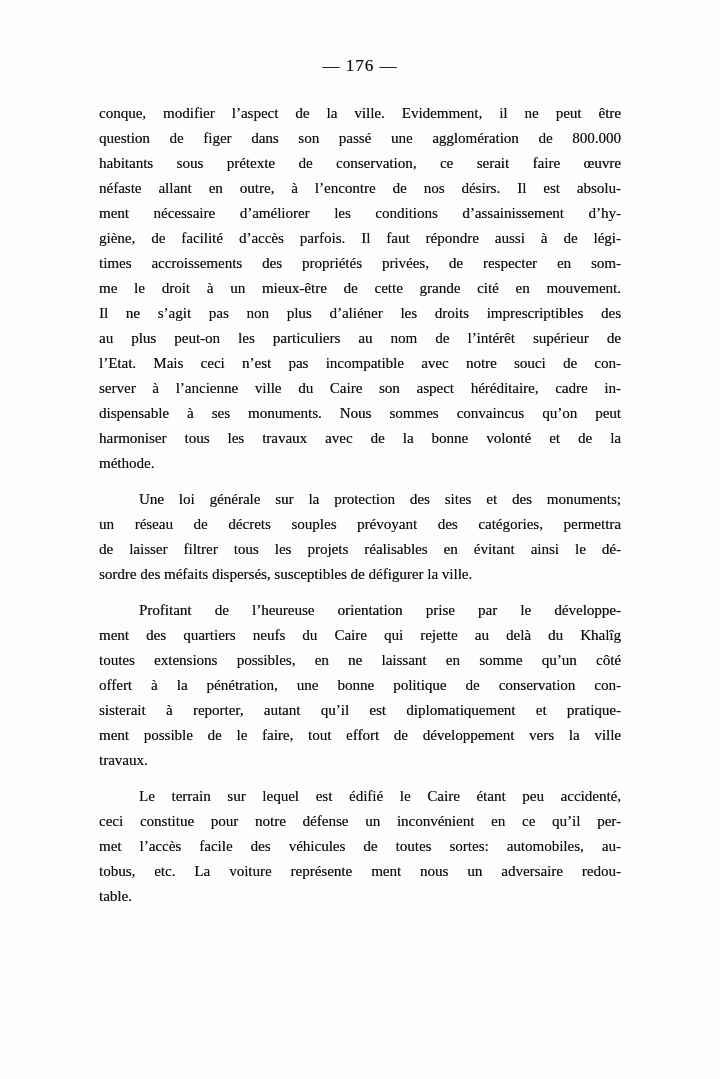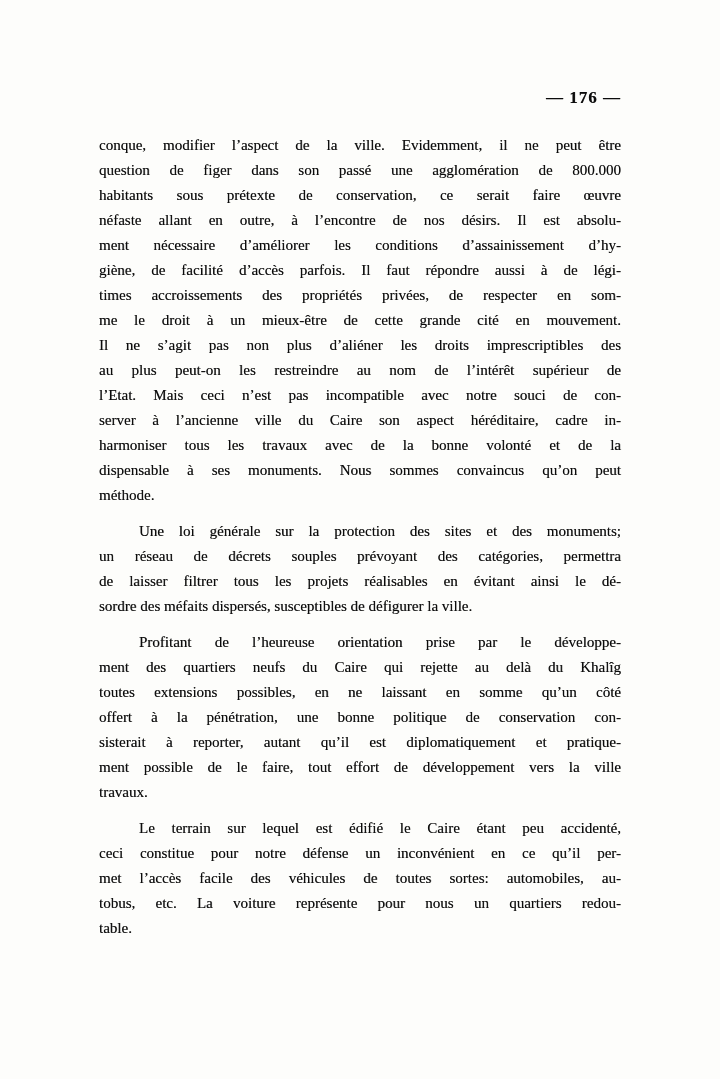--- a/index.html
+++ b/index.html
@@ -15,24 +15,24 @@
     width: 720px; height: 1079px;
     background: #fdfdfb;
   }
   .text-block {
     position: absolute;
     left: 99px; top: 0;
     width: 522px;
     text-shadow: 0.3px 0.2px 0 rgba(0,0,0,0.5);
   }
   .page-number {
-    margin-top: 88px;
+    margin-top: 56px;
     margin-bottom: 25px;
-    text-align: right;
-    font-weight: bold;
+    text-align: center;
+    font-weight: normal;
     font-size: 17px;
     letter-spacing: 1px;
   }
   .paragraph { margin: 0 0 11px 0; }
   .line {
     font-size: 15px;
     line-height: 25px;
     white-space: nowrap;
     text-align: justify;
     text-align-last: justify;
@@ -51,25 +51,25 @@
   <div class="paragraph">
         <div class="line">conque, modifier l’aspect de la ville. Evidemment, il ne peut être</div>
         <div class="line">question de figer dans son passé une agglomération de 800.000</div>
         <div class="line">habitants sous prétexte de conservation, ce serait faire œuvre</div>
         <div class="line">néfaste allant en outre, à l’encontre de nos désirs. Il est absolu-</div>
         <div class="line">ment nécessaire d’améliorer les conditions d’assainissement d’hy-</div>
         <div class="line">giène, de facilité d’accès parfois. Il faut répondre aussi à de légi-</div>
         <div class="line">times accroissements des propriétés privées, de respecter en som-</div>
         <div class="line">me le droit à un mieux-être de cette grande cité en mouvement.</div>
         <div class="line">Il ne s’agit pas non plus d’aliéner les droits imprescriptibles des</div>
-        <div class="line">au plus peut-on les restreindre au nom de l’intérêt supérieur de</div>
+        <div class="line">au plus peut-on les particuliers au nom de l’intérêt supérieur de</div>
         <div class="line">l’Etat. Mais ceci n’est pas incompatible avec notre souci de con-</div>
         <div class="line">server à l’ancienne ville du Caire son aspect héréditaire, cadre in-</div>
+        <div class="line">dispensable à ses monuments. Nous sommes convaincus qu’on peut</div>
         <div class="line">harmoniser tous les travaux avec de la bonne volonté et de la</div>
-        <div class="line">dispensable à ses monuments. Nous sommes convaincus qu’on peut</div>
         <div class="line last">méthode.</div>
       </div>
       <div class="paragraph">
         <div class="line indent">Une loi générale sur la protection des sites et des monuments;</div>
         <div class="line">un réseau de décrets souples prévoyant des catégories, permettra</div>
         <div class="line">de laisser filtrer tous les projets réalisables en évitant ainsi le dé-</div>
         <div class="line last">sordre des méfaits dispersés, susceptibles de défigurer la ville.</div>
       </div>
       <div class="paragraph">
         <div class="line indent">Profitant de l’heureuse orientation prise par le développe-</div>
@@ -77,17 +77,17 @@
         <div class="line">toutes extensions possibles, en ne laissant en somme qu’un côté</div>
         <div class="line">offert à la pénétration, une bonne politique de conservation con-</div>
         <div class="line">sisterait à reporter, autant qu’il est diplomatiquement et pratique-</div>
         <div class="line">ment possible de le faire, tout effort de développement vers la ville</div>
         <div class="line last">travaux.</div>
       </div>
       <div class="paragraph">
         <div class="line indent">Le terrain sur lequel est édifié le Caire étant peu accidenté,</div>
         <div class="line">ceci constitue pour notre défense un inconvénient en ce qu’il per-</div>
         <div class="line">met l’accès facile des véhicules de toutes sortes: automobiles, au-</div>
-        <div class="line">tobus, etc. La voiture représente pour nous un quartiers redou-</div>
+        <div class="line">tobus, etc. La voiture représente ment nous un adversaire redou-</div>
         <div class="line last">table.</div>
       </div>
     </div>
 </div>
 
 </body></html>

